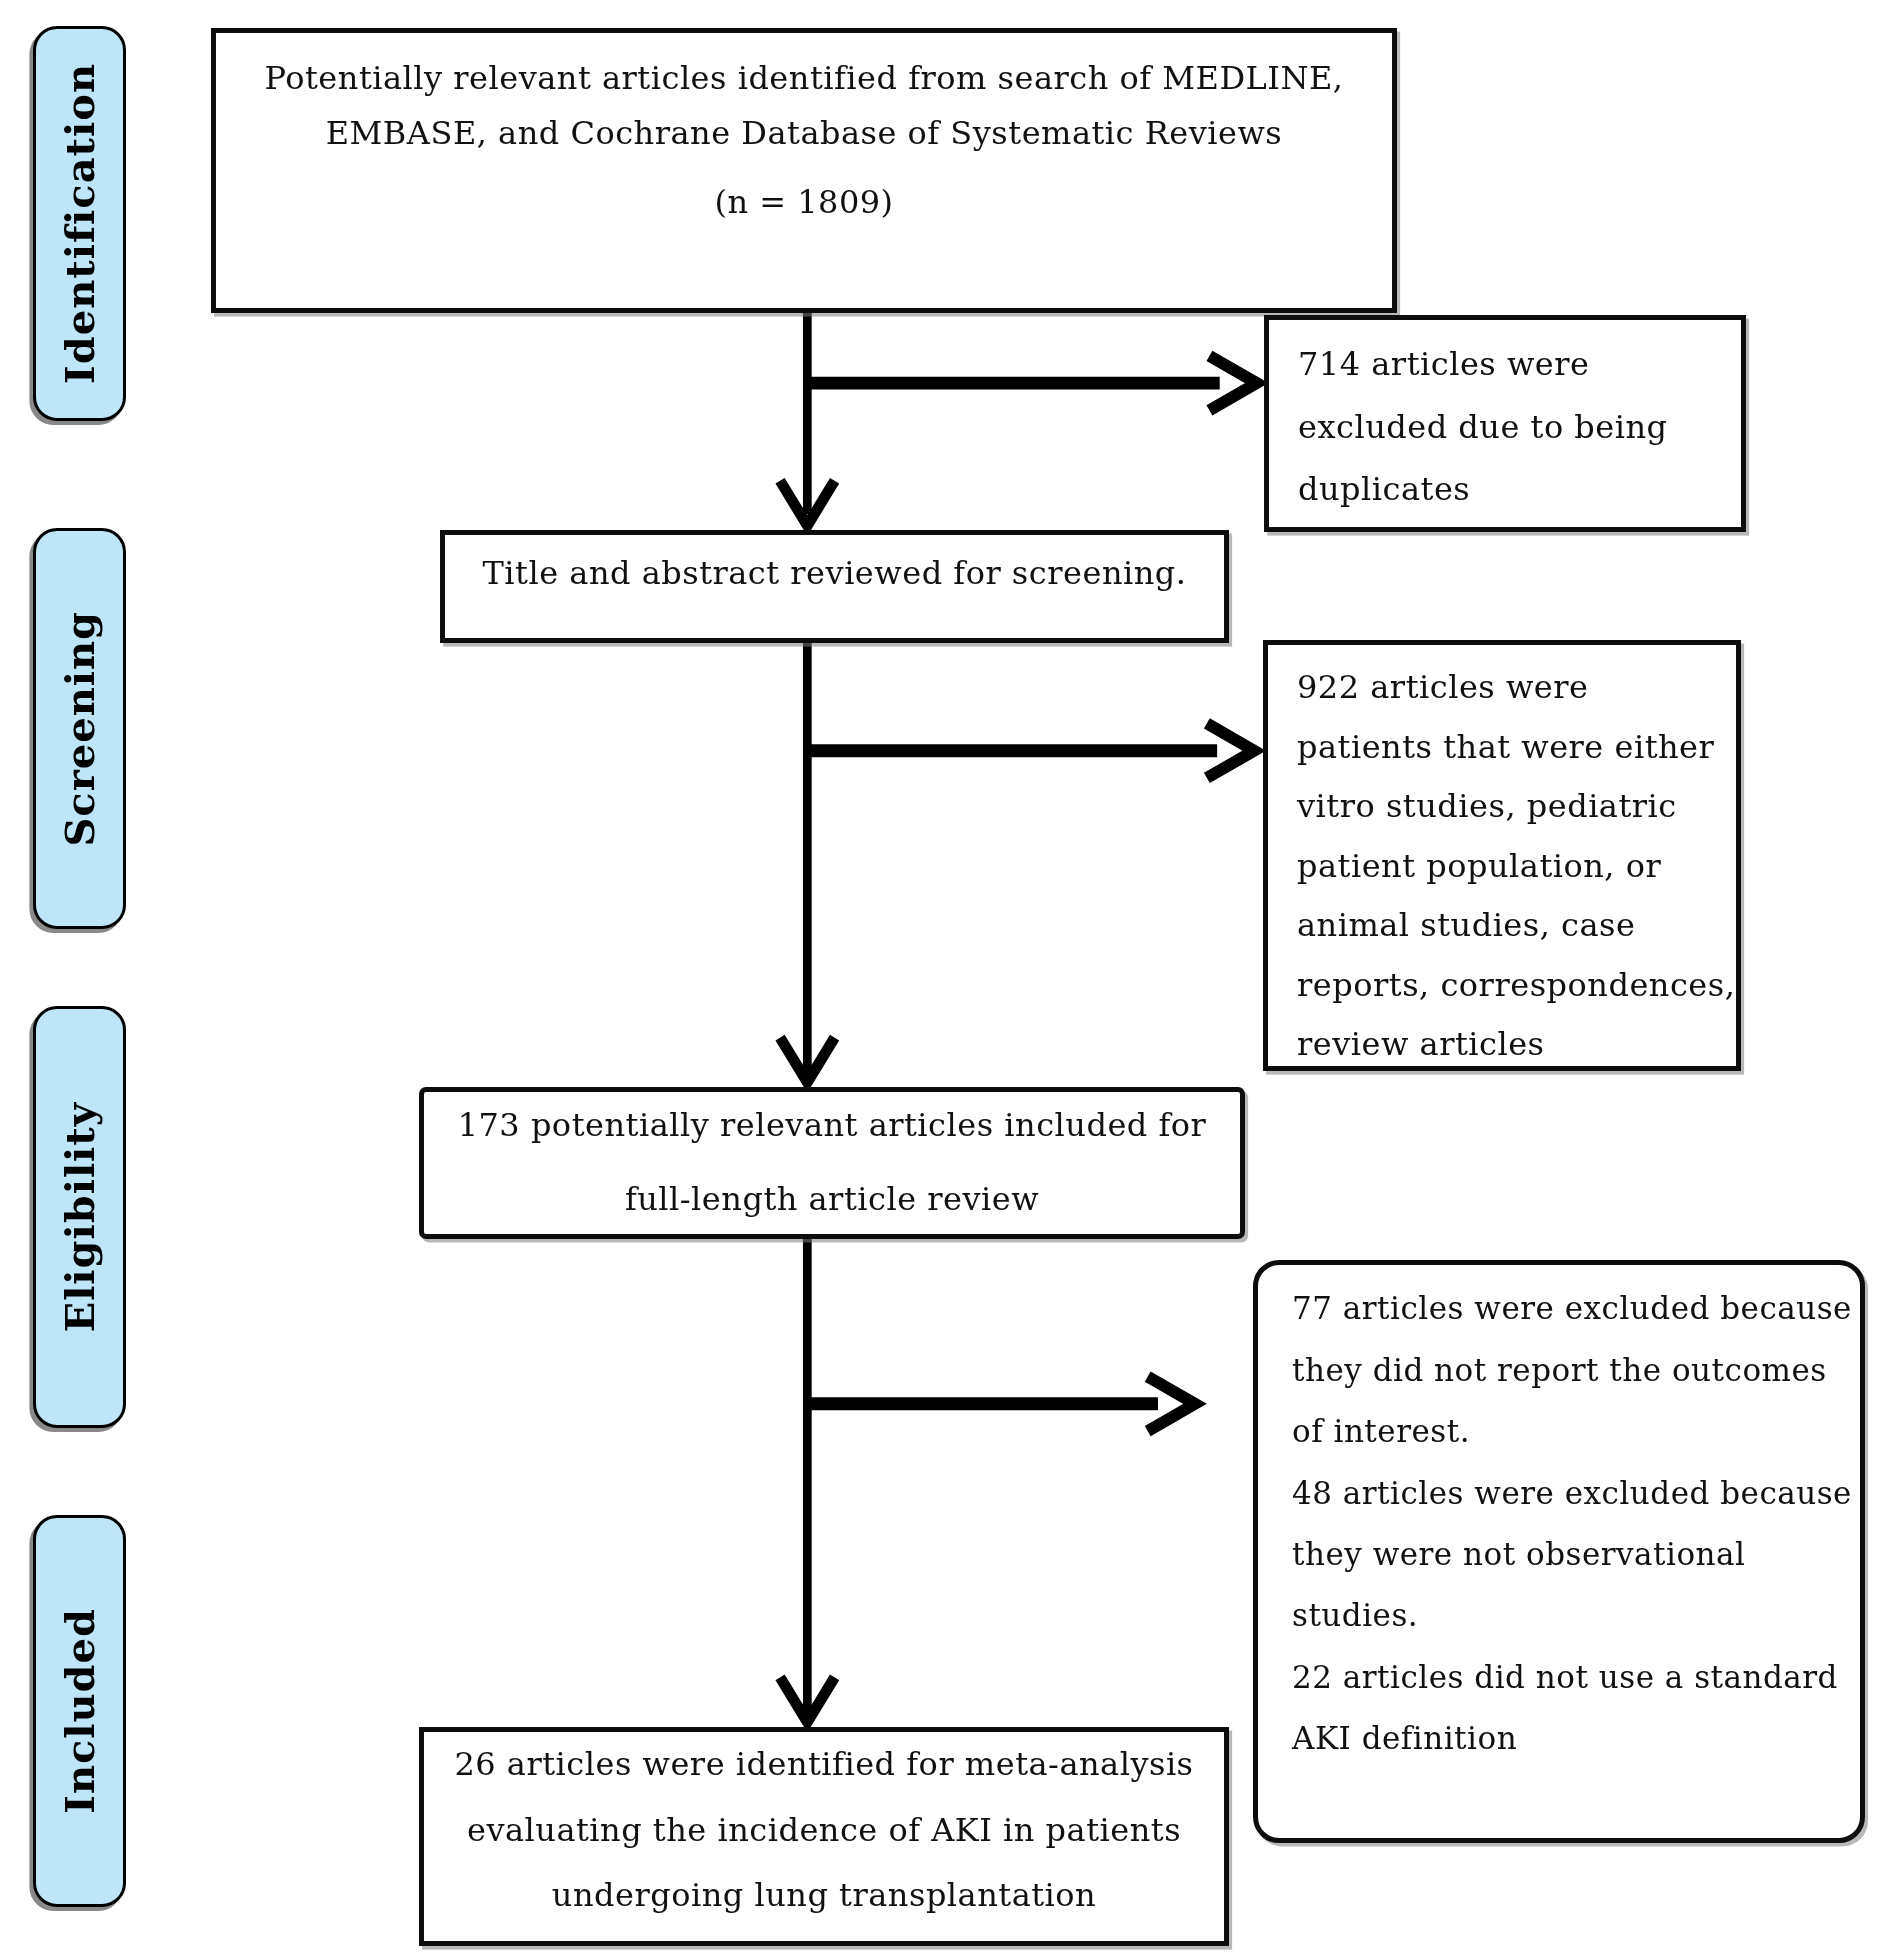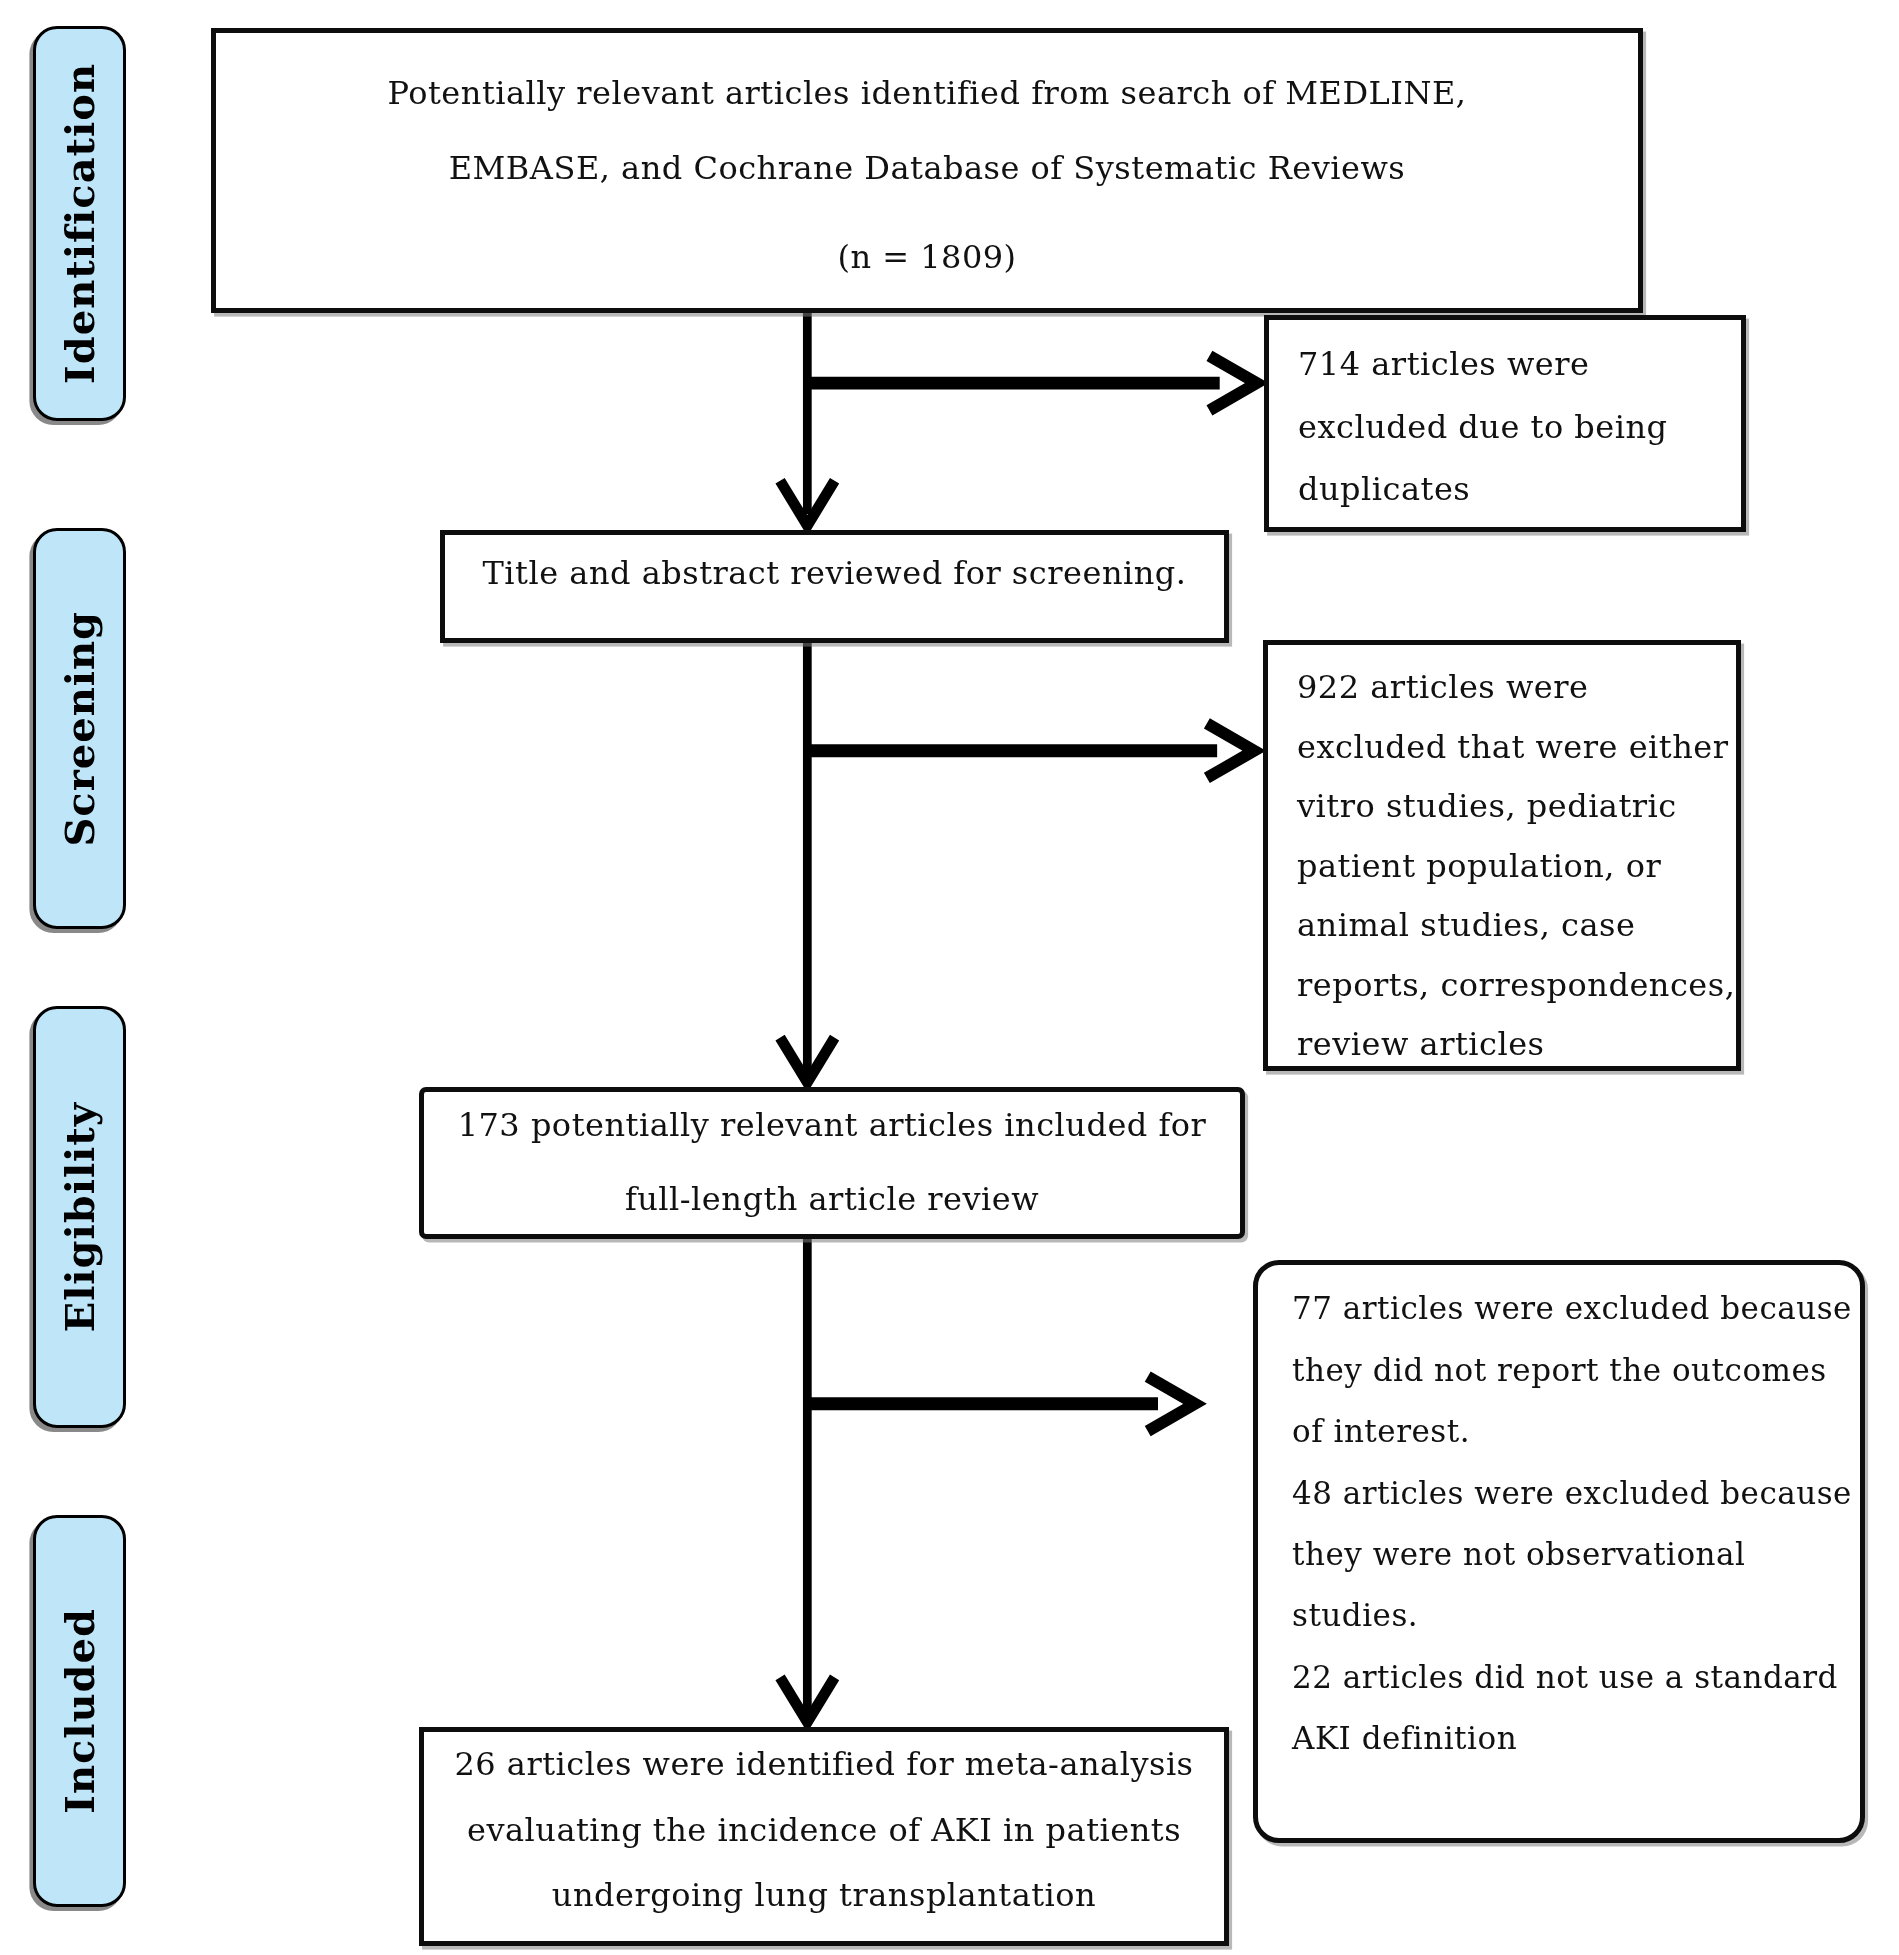--- a/index.html
+++ b/index.html
@@ -38,21 +38,21 @@
   
   .fbox{
     position:absolute;background:#fff;
     border:5.1px solid #0d0d0d;
     box-shadow:3.1px 3.6px 0 rgba(125,125,125,.55);
     font-size:32px;letter-spacing:0.5px;line-height:2.0;
   }
   .fbox p{white-space:nowrap;}
   .center{display:flex;flex-direction:column;align-items:center;text-align:center;}
 
-  .box-identified{left:211px;top:28px;width:1432px;height:285px;padding-top:33px;line-height:1.72;gap:20px;}
+  .box-identified{left:211px;top:28px;width:1186px;height:285px;padding-top:18px;line-height:1.72;}
   .box-identified .count{margin-top:14px;}
 
   .box-screening{left:440px;top:530px;width:789px;height:113px;justify-content:center;padding-bottom:27px;display:flex;flex-direction:column;align-items:center;text-align:center;}
 
   .box-fulltext{left:419px;top:1087px;width:826px;height:152px;justify-content:center;line-height:2.3;border-radius:7px;}
 
   .box-included{left:419px;top:1727px;width:810px;height:219px;line-height:2.05;}
 
   .side{padding:13.4px 10.3px 0 29px;line-height:1.95;}
   .box-dup{left:1264px;top:315px;width:482px;height:217px;}
@@ -129,21 +129,21 @@
   </div>
 
   <div class="fbox side box-dup">
     <p>714 articles were</p>
     <p>excluded due to being</p>
     <p>duplicates</p>
   </div>
 
   <div class="fbox side box-screen-exc">
     <p>922 articles were</p>
-    <p>excluded that were either</p>
+    <p>patients that were either</p>
     <p>vitro studies, pediatric</p>
     <p>patient population, or</p>
     <p>animal studies, case</p>
     <p>reports, correspondences,</p>
     <p>review articles</p>
   </div>
 
   <div class="fbox side box-full-exc">
     <p>77 articles were excluded because</p>
     <p>they did not report the outcomes</p>

